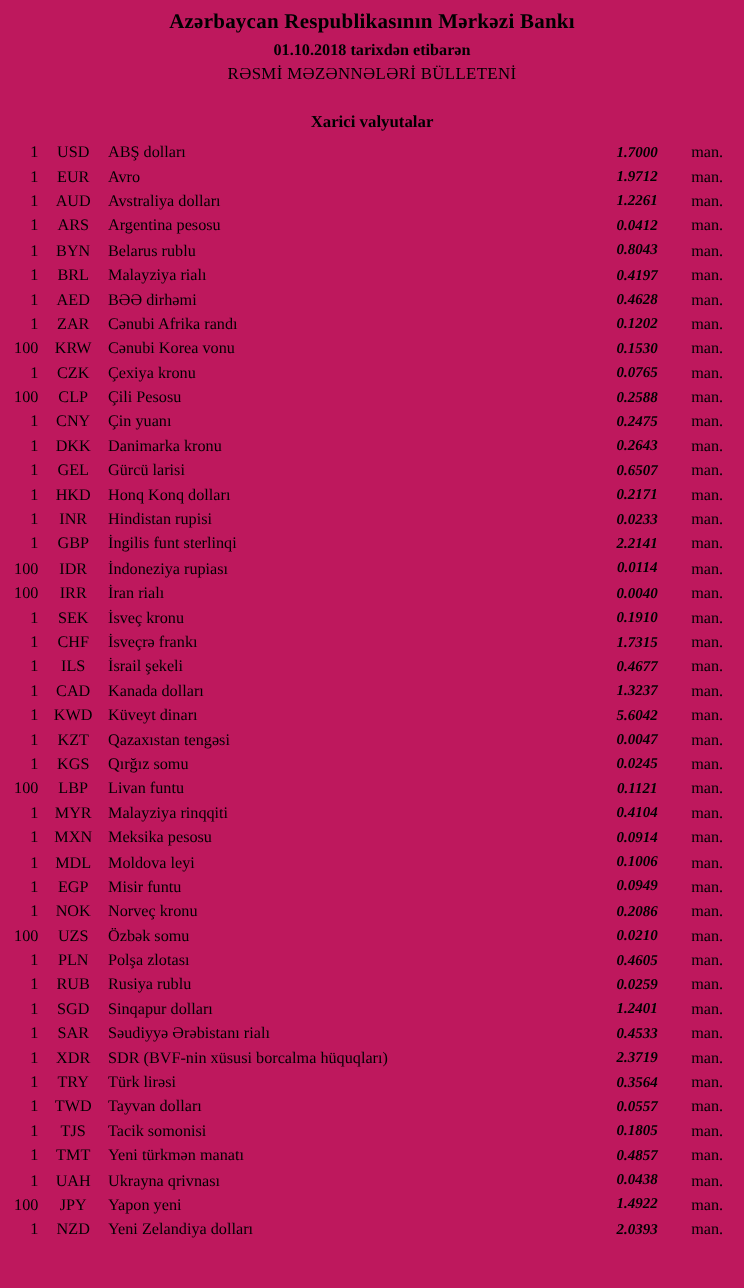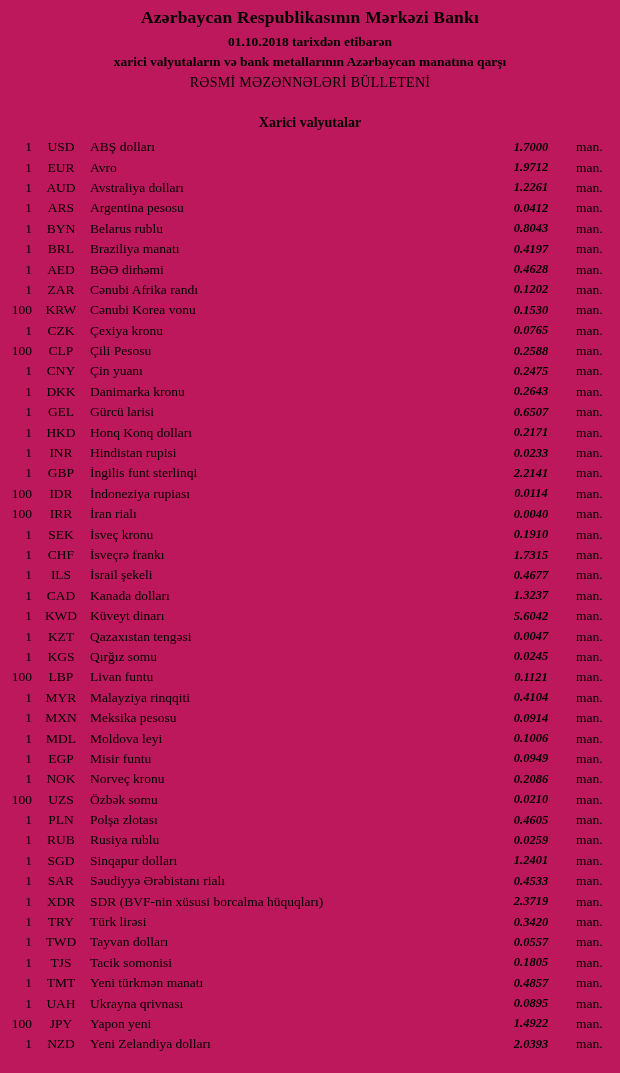--- a/index.html
+++ b/index.html
@@ -67,21 +67,20 @@
   }
   td.unit  { width: 44px; text-align: left; padding-left: 7px; padding-right: 22px; }
 </style>
 </head>
 <body>
 
 <div class="page">
   <header>
     <h1 class="bank-title">Azərbaycan Respublikasının Mərkəzi Bankı</h1>
     <div class="sub-line">01.10.2018 tarixdən etibarən</div>
-    <div class="sub-line">xarici valyutaların və bank metallarının Azərbaycan manatına qarşı</div>
     <div class="bulletin-line">RƏSMİ MƏZƏNNƏLƏRİ BÜLLETENİ</div>
   </header>
 
   <div class="section-title">Xarici valyutalar</div>
 
   <table class="rates">
     <tbody id="rates-body">
         <tr>
           <td class="qty">1</td>
           <td class="code">USD</td>
@@ -113,21 +112,21 @@
         <tr>
           <td class="qty">1</td>
           <td class="code">BYN</td>
           <td class="name">Belarus rublu</td>
           <td class="rate">0.8043</td>
           <td class="unit">man.</td>
         </tr>
         <tr>
           <td class="qty">1</td>
           <td class="code">BRL</td>
-          <td class="name">Braziliya manatı</td>
+          <td class="name">Malayziya rialı</td>
           <td class="rate">0.4197</td>
           <td class="unit">man.</td>
         </tr>
         <tr>
           <td class="qty">1</td>
           <td class="code">AED</td>
           <td class="name">BƏƏ dirhəmi</td>
           <td class="rate">0.4628</td>
           <td class="unit">man.</td>
         </tr>
@@ -345,21 +344,21 @@
           <td class="qty">1</td>
           <td class="code">XDR</td>
           <td class="name">SDR (BVF-nin xüsusi borcalma hüquqları)</td>
           <td class="rate">2.3719</td>
           <td class="unit">man.</td>
         </tr>
         <tr>
           <td class="qty">1</td>
           <td class="code">TRY</td>
           <td class="name">Türk lirəsi</td>
-          <td class="rate">0.3420</td>
+          <td class="rate">0.3564</td>
           <td class="unit">man.</td>
         </tr>
         <tr>
           <td class="qty">1</td>
           <td class="code">TWD</td>
           <td class="name">Tayvan dolları</td>
           <td class="rate">0.0557</td>
           <td class="unit">man.</td>
         </tr>
         <tr>
@@ -373,21 +372,21 @@
           <td class="qty">1</td>
           <td class="code">TMT</td>
           <td class="name">Yeni türkmən manatı</td>
           <td class="rate">0.4857</td>
           <td class="unit">man.</td>
         </tr>
         <tr>
           <td class="qty">1</td>
           <td class="code">UAH</td>
           <td class="name">Ukrayna qrivnası</td>
-          <td class="rate">0.0895</td>
+          <td class="rate">0.0438</td>
           <td class="unit">man.</td>
         </tr>
         <tr>
           <td class="qty">100</td>
           <td class="code">JPY</td>
           <td class="name">Yapon yeni</td>
           <td class="rate">1.4922</td>
           <td class="unit">man.</td>
         </tr>
         <tr>

